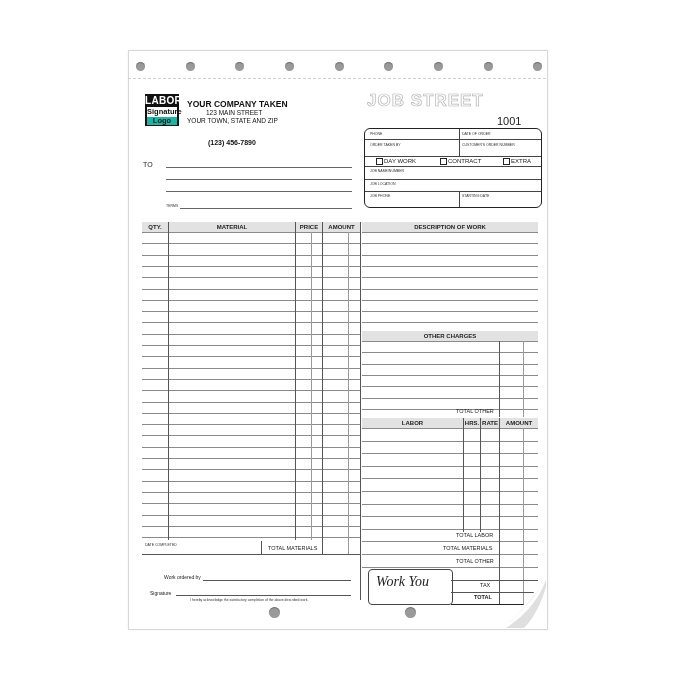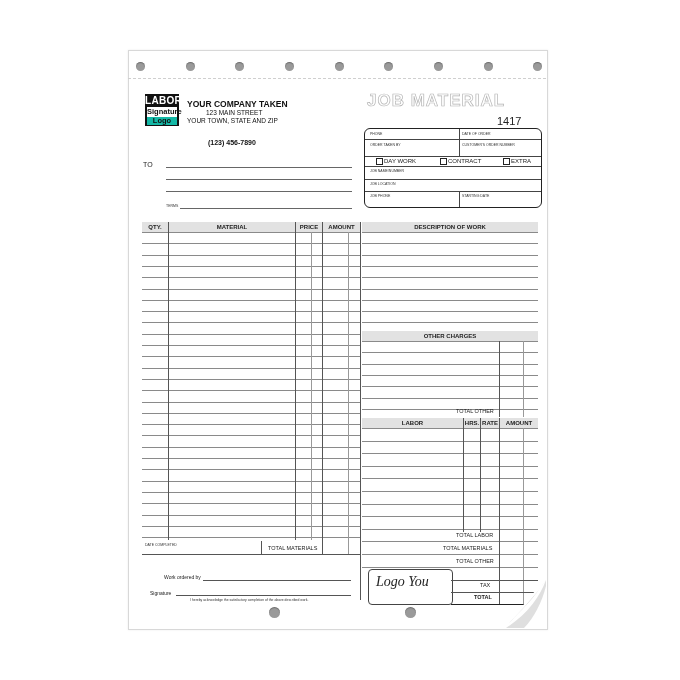--- a/index.html
+++ b/index.html
@@ -65,22 +65,22 @@
 <div class="logo-box">
   <div class="l1">LABOR</div>
   <div class="l2">Signature</div>
   <div class="l3">Logo</div>
 </div>
 <div class="co-name">YOUR COMPANY TAKEN</div>
 <div class="co-line" style="top:109px;">123 MAIN STREET</div>
 <div class="co-line" style="top:117px;left:187px;">YOUR TOWN, STATE AND ZIP</div>
 <div class="phone">(123) 456-7890</div>
 
-<div class="title">JOB MATERIAL</div>
-<div class="invno">1417</div>
+<div class="title">JOB STREET</div>
+<div class="invno">1001</div>
 
 <div class="infobox">
   <div class="ib-lbl" style="left:5px;top:3px;">PHONE</div>
   <div class="ib-vsep" style="left:94px;top:0;height:28px;"></div>
   <div class="ib-lbl" style="left:97px;top:3px;">DATE OF ORDER</div>
   <div class="ib-row" style="top:10px;"></div>
   <div class="ib-lbl" style="left:5px;top:14px;">ORDER TAKEN BY</div>
   <div class="ib-lbl" style="left:97px;top:14px;">CUSTOMER'S ORDER NUMBER</div>
   <div class="ib-row" style="top:27px;"></div>
   <div class="cb" style="left:11px;top:29px;"></div>
@@ -198,21 +198,21 @@
 <div class="vline" style="left:463px;top:418px;height:114px;"></div>
 <div class="vline" style="left:480px;top:418px;height:114px;"></div>
 <div class="vline" style="left:499px;top:418px;height:187px;"></div>
 <div class="vline-thin" style="left:523px;top:428px;height:177px;"></div>
 
 <div class="lbl6" style="left:456px;top:532px;">TOTAL LABOR</div>
 <div class="lbl6" style="left:443px;top:545px;">TOTAL MATERIALS</div>
 <div class="lbl6" style="left:456px;top:558px;">TOTAL OTHER</div>
 
 <div class="abs" style="left:368px;top:569px;width:83px;height:34px;border:1px solid #444;border-radius:4px;"></div>
-<div class="thank">Logo You</div>
+<div class="thank">Work You</div>
 <div class="hline" style="left:451px;top:580px;width:87px;border-color:#555;"></div>
 <div class="lbl6" style="left:480px;top:582px;">TAX</div>
 <div class="hline" style="left:451px;top:592px;width:87px;border-color:#555;"></div>
 <div class="lbl6b" style="left:474px;top:594px;">TOTAL</div>
 <div class="hline" style="left:451px;top:604px;width:87px;border-color:#222;"></div>
 
 <div class="lbl6" style="left:164px;top:574px;font-size:5px;">Work ordered by</div>
 <div class="hline" style="left:203px;top:580px;width:148px;border-color:#555;"></div>
 <div class="lbl6" style="left:150px;top:590px;font-size:5px;">Signature</div>
 <div class="hline" style="left:176px;top:595px;width:175px;border-color:#555;"></div>

